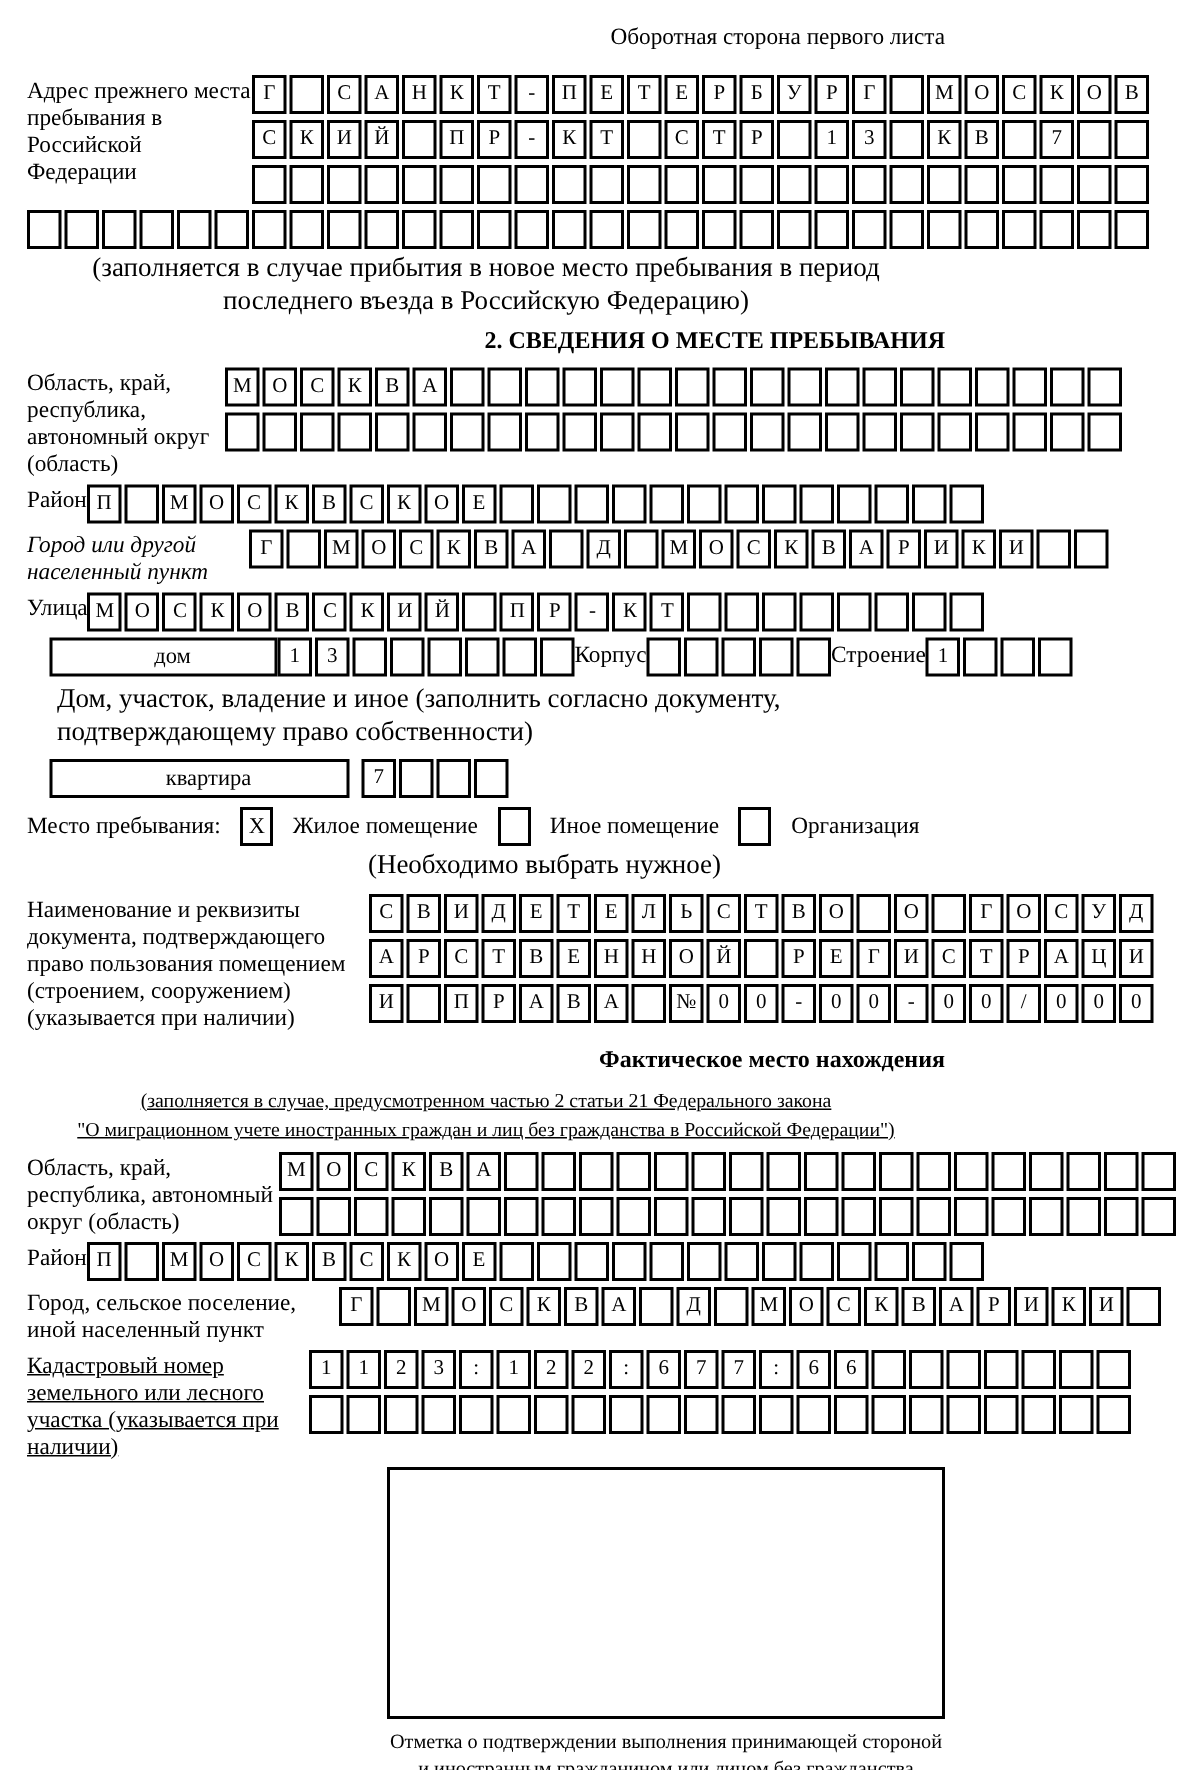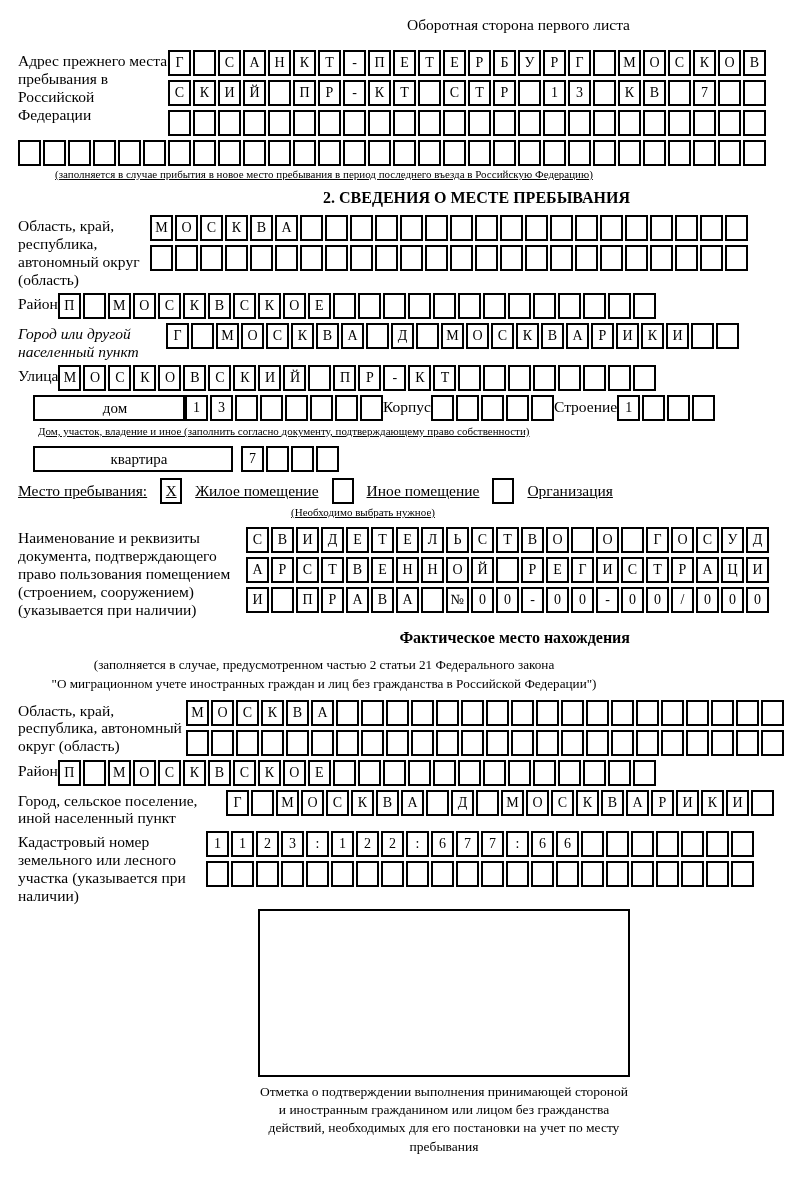--- a/index.html
+++ b/index.html
@@ -14,48 +14,48 @@
   .frow { display: flex; align-items: flex-start; margin-bottom: 4px; }
   .flabel { font-size: 15.5px; line-height: 1.16; flex: none; padding-top: 2px; }
   .cells { display: flex; gap: 2px; justify-content: flex-end; margin-left: auto; flex: none; }
   .cells-left { display: flex; gap: 2px; flex: none; }
   .cellcol { margin-left: auto; display: flex; flex-direction: column; gap: 4px; flex: none; }
   .cell {
     flex: none; width: 23px; height: 26px; border: 2px solid #000;
     display: flex; align-items: center; justify-content: center;
     font-size: 14px; background: #fff;
   }
-  .note { font-size: 11px; text-align: center; margin: 1px 0 8px; line-height: 1.2; text-decoration: underline; }
+  .note { font-size: 18px; text-align: center; margin: 1px 0 8px; line-height: 1.2; }
   .sect-title { text-align: right; font-weight: bold; font-size: 16px; margin: 6px 0 8px; }
 
   .widebox {
     flex: none; height: 26px; border: 2px solid #000;
     display: flex; align-items: center; justify-content: center; font-size: 15px; padding-left: 12px;
   }
   .inline-label { font-size: 15.5px; padding-top: 3px; flex: none; }
 
-  .chk-row { display: flex; align-items: center; gap: 13px; margin: 6px 0 2px; text-decoration: underline; }
+  .chk-row { display: flex; align-items: center; gap: 13px; margin: 6px 0 2px; }
   .chk {
     flex: none; width: 22px; height: 26px; border: 2px solid #000;
     display: flex; align-items: center; justify-content: center; font-size: 15px;
   }
   .chk-note-wrap { width: 690px; text-align: center; }
 
-  .fact-note { font-size: 13.2px; text-align: center; line-height: 1.45; margin-bottom: 6px; }
+  .fact-note { font-size: 13.2px; text-align: center; line-height: 1.45; margin-bottom: 6px; text-decoration: underline; }
   .stamp-wrap { width: 372px; margin-left: auto; margin-top: 2px; }
   .stamp-box { width: 372px; height: 168px; border: 2px solid #000; background: #fff; }
   .stamp-note { font-size: 13.5px; text-align: center; line-height: 1.34; margin-top: 6px; }
 
   .lbl-prev { width: 150px; }
   .lbl-region { width: 132px; }
   .lbl-city { width: 148px; font-style: italic; }
   .lbl-doc { width: 228px; }
   .lbl-fact-region { width: 168px; }
   .lbl-fact-city { width: 208px; }
-  .lbl-cad { width: 188px; }
+  .lbl-cad { width: 188px; text-decoration: underline; }
   .mb0 { margin-bottom: 2px; }
 </style>
 </head>
 <body>
 
 <div class="page">
 
   <div class="hdr-note">Оборотная сторона первого листа</div>
 
   <div class="frow">

